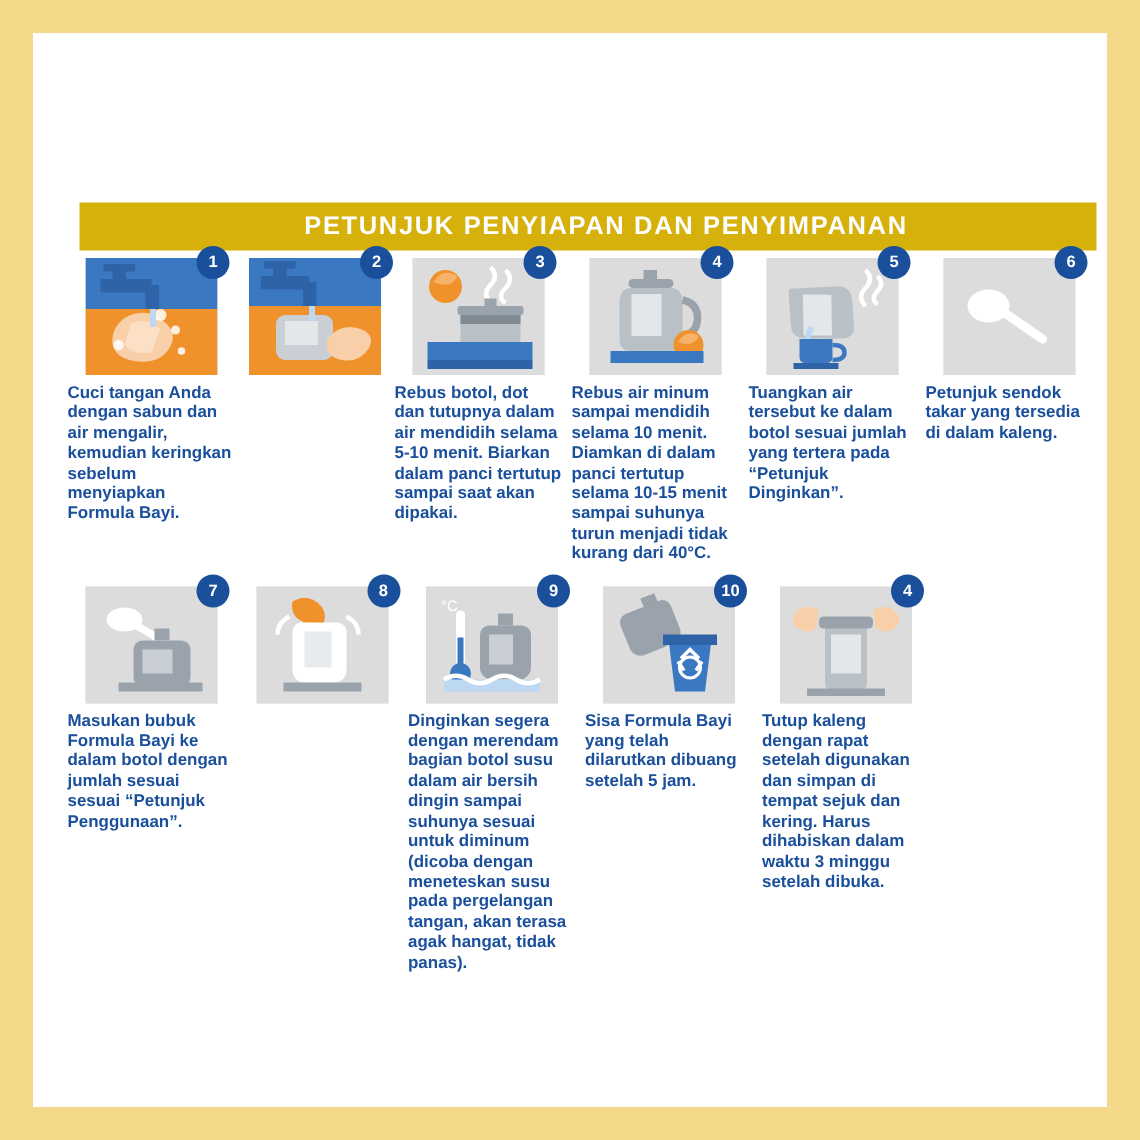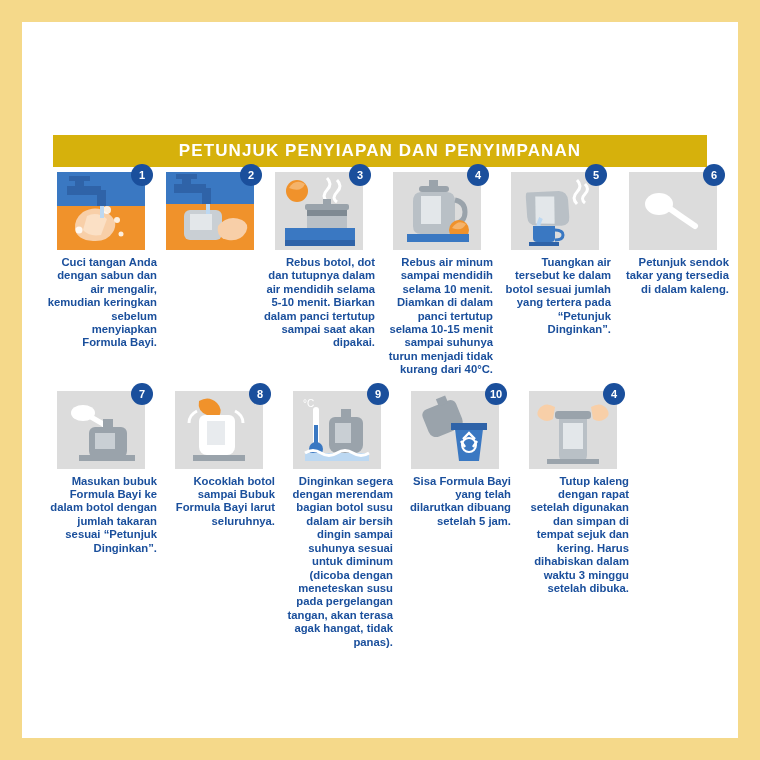--- a/index.html
+++ b/index.html
@@ -24,20 +24,21 @@
   .header-bar {
     position: absolute;
     left: 31px;
     top: 113px;
     width: 654px;
     height: 32px;
     background: #d6b10c;
     display: flex;
     align-items: center;
     justify-content: center;
+    padding-left: 24px;
   }
   .header-bar .title {
     color: #ffffff;
     font-size: 17px;
     font-weight: bold;
     letter-spacing: 1.1px;
     white-space: nowrap;
   }
   .grid {
     position: absolute;
@@ -77,21 +78,21 @@
     font-weight: bold;
     display: flex;
     align-items: center;
     justify-content: center;
     z-index: 5;
   }
   .caption {
     color: #1a4f9c;
     font-size: 11.3px;
     line-height: 13.4px;
-    text-align: right;
+    text-align: left;
     font-weight: bold;
     width: 112px;
   }
   .row2 {
     margin-top: 14px;
   }
   svg { display: block; }
 </style>
 </head>
 <body>
@@ -227,37 +228,36 @@
             <rect x="0" y="0" width="88" height="78" fill="#dcdcdc"></rect>
             <ellipse cx="26" cy="22" rx="12" ry="8" fill="#ffffff"></ellipse>
             <path d="M34 26 q10 6 18 10" stroke="#ffffff" stroke-width="5" stroke-linecap="round" fill="none"></path>
             <path d="M46 34 q2 10 4 16" stroke="#ffffff" stroke-width="3" fill="none"></path>
             <path d="M38 36 h26 a6 6 0 0 1 6 6 v18 a8 8 0 0 1 -8 8 h-22 a8 8 0 0 1 -8 -8 v-18 a6 6 0 0 1 6 -6 Z" fill="#9aa3ab"></path>
             <path d="M38 42 h20 v16 h-20 Z" fill="#c9cfd4"></path>
             <rect x="46" y="28" width="10" height="8" fill="#9aa3ab"></rect>
             <rect x="22" y="64" width="56" height="6" fill="#9aa3ab"></rect>
           </svg>
         </div>
-        <div class="caption">Masukan bubuk Formula Bayi ke dalam botol dengan jumlah takaran sesuai “Petunjuk Dinginkan”.</div>
+        <div class="caption">Masukan bubuk Formula Bayi ke dalam botol dengan jumlah sesuai sesuai “Petunjuk Penggunaan”.</div>
       </div>
 
       <div class="step">
         <div class="thumb">
           <div class="badge">8</div>
           <svg width="88" height="78" viewBox="0 0 88 78">
             <rect x="0" y="0" width="88" height="78" fill="#dcdcdc"></rect>
             <path d="M24 10 q10 -6 18 2 q6 6 2 14 l-12 -2 q-10 -4 -8 -14 Z" fill="#f0922b"></path>
             <path d="M30 24 h24 a6 6 0 0 1 6 6 v26 a8 8 0 0 1 -8 8 h-20 a8 8 0 0 1 -8 -8 v-26 a6 6 0 0 1 6 -6 Z" fill="#ffffff"></path>
             <path d="M32 30 h18 v24 h-18 Z" fill="#e8ebee"></path>
             <path d="M60 20 q8 4 8 12" stroke="#ffffff" stroke-width="3" fill="none"></path>
             <path d="M22 20 q-8 4 -8 12" stroke="#ffffff" stroke-width="3" fill="none"></path>
             <rect x="18" y="64" width="52" height="6" fill="#9aa3ab"></rect>
           </svg>
         </div>
-        <div class="caption">Kocoklah botol sampai Bubuk Formula Bayi larut seluruhnya.</div>
       </div>
 
       <div class="step">
         <div class="thumb">
           <div class="badge">9</div>
           <svg width="88" height="78" viewBox="0 0 88 78">
             <rect x="0" y="0" width="88" height="78" fill="#dcdcdc"></rect>
             <text x="10" y="16" font-family="Liberation Sans, sans-serif" font-size="10" fill="#ffffff">°C</text>
             <rect x="20" y="16" width="6" height="38" rx="3" fill="#ffffff"></rect>
             <circle cx="23" cy="58" r="7" fill="#3a78c2"></circle>

